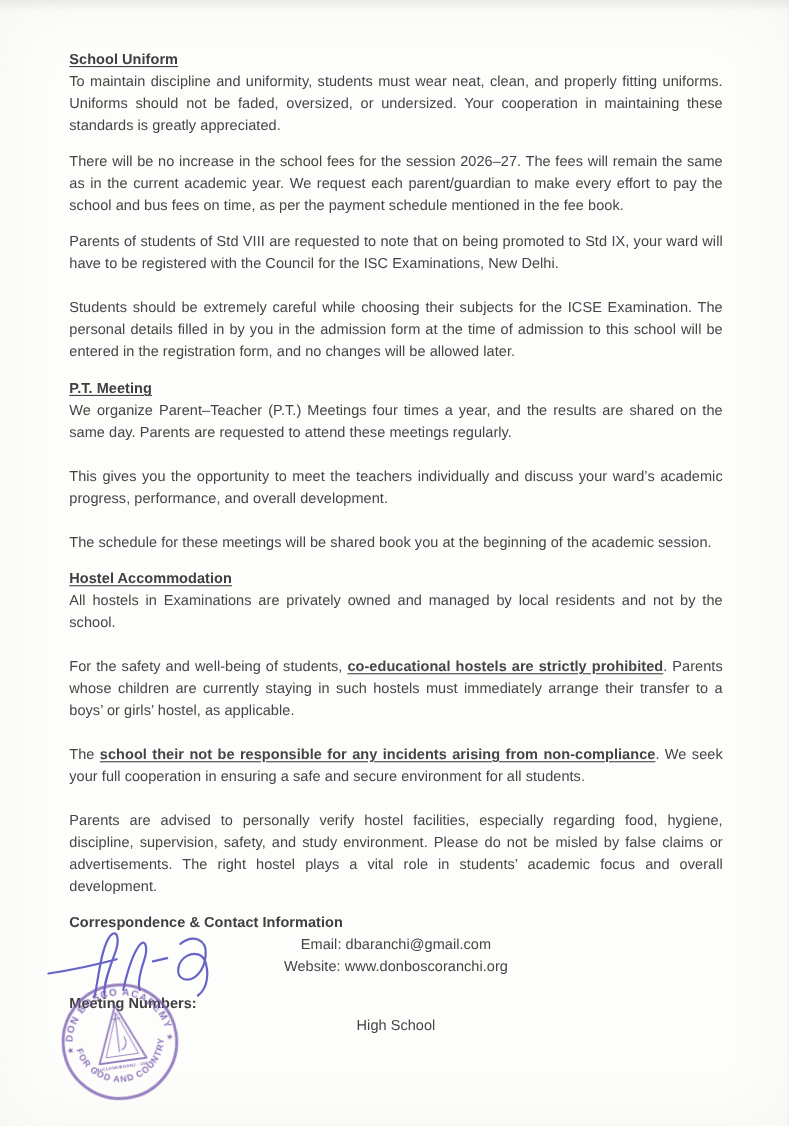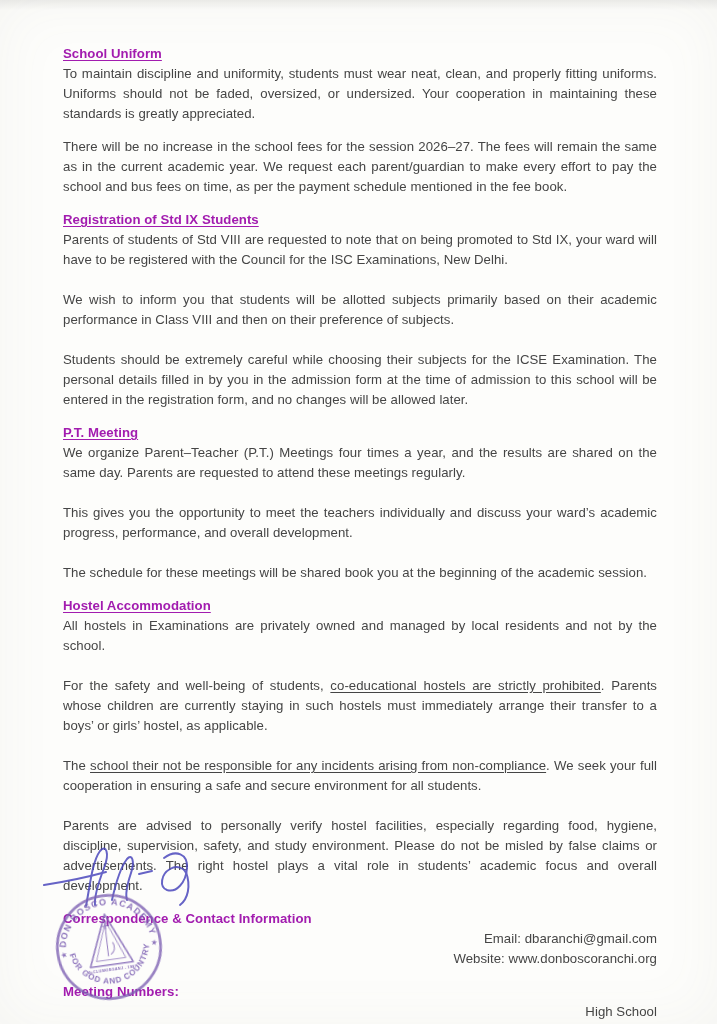--- a/index.html
+++ b/index.html
@@ -31,35 +31,35 @@
     line-height: 20px;
     letter-spacing: 0.05px;
   }
 
   .sec { margin-top: 13px; }
   .sec:first-child { margin-top: 0; }
 
   .hd {
     font-size: 13.2px;
     font-weight: 700;
-    color: #a21caf;
+    color: #404040;
     text-decoration: underline;
     text-underline-offset: 2px;
     text-decoration-thickness: 1.2px;
   }
 
   .para {
     text-align: justify;
     text-justify: inter-word;
   }
   .para + .para { margin-top: 20px; }
 
-  .bu { font-weight: 400; text-decoration: underline; text-underline-offset: 2px; }
+  .bu { font-weight: 700; text-decoration: underline; text-underline-offset: 2px; }
 
-  .line { text-align: right; }
+  .line { text-align: center; }
 
   .cn-label { display: inline-block; min-width: 89px; }
 
   .signature-svg {
     position: absolute;
     left: 40px;
     top: 844px;
     width: 180px;
     height: 70px;
     pointer-events: none;
@@ -88,23 +88,21 @@
     <div class="sec">
       <div class="hd">School Uniform</div>
       <p class="para">To maintain discipline and uniformity, students must wear neat, clean, and properly fitting uniforms. Uniforms should not be faded, oversized, or undersized. Your cooperation in maintaining these standards is greatly appreciated.</p>
     </div>
 
     <div class="sec">
       <p class="para">There will be no increase in the school fees for the session 2026–27. The fees will remain the same as in the current academic year. We request each parent/guardian to make every effort to pay the school and bus fees on time, as per the payment schedule mentioned in the fee book.</p>
     </div>
 
     <div class="sec">
-      <div class="hd">Registration of Std IX Students</div>
       <p class="para">Parents of students of Std VIII are requested to note that on being promoted to Std IX, your ward will have to be registered with the Council for the ISC Examinations, New Delhi.</p>
-      <p class="para">We wish to inform you that students will be allotted subjects primarily based on their academic performance in Class VIII and then on their preference of subjects.</p>
       <p class="para">Students should be extremely careful while choosing their subjects for the ICSE Examination. The personal details filled in by you in the admission form at the time of admission to this school will be entered in the registration form, and no changes will be allowed later.</p>
     </div>
 
     <div class="sec">
       <div class="hd">P.T. Meeting</div>
       <p class="para">We organize Parent–Teacher (P.T.) Meetings four times a year, and the results are shared on the same day. Parents are requested to attend these meetings regularly.</p>
       <p class="para">This gives you the opportunity to meet the teachers individually and discuss your ward’s academic progress, performance, and overall development.</p>
       <p class="para">The schedule for these meetings will be shared book you at the beginning of the academic session.</p>
     </div>
 

